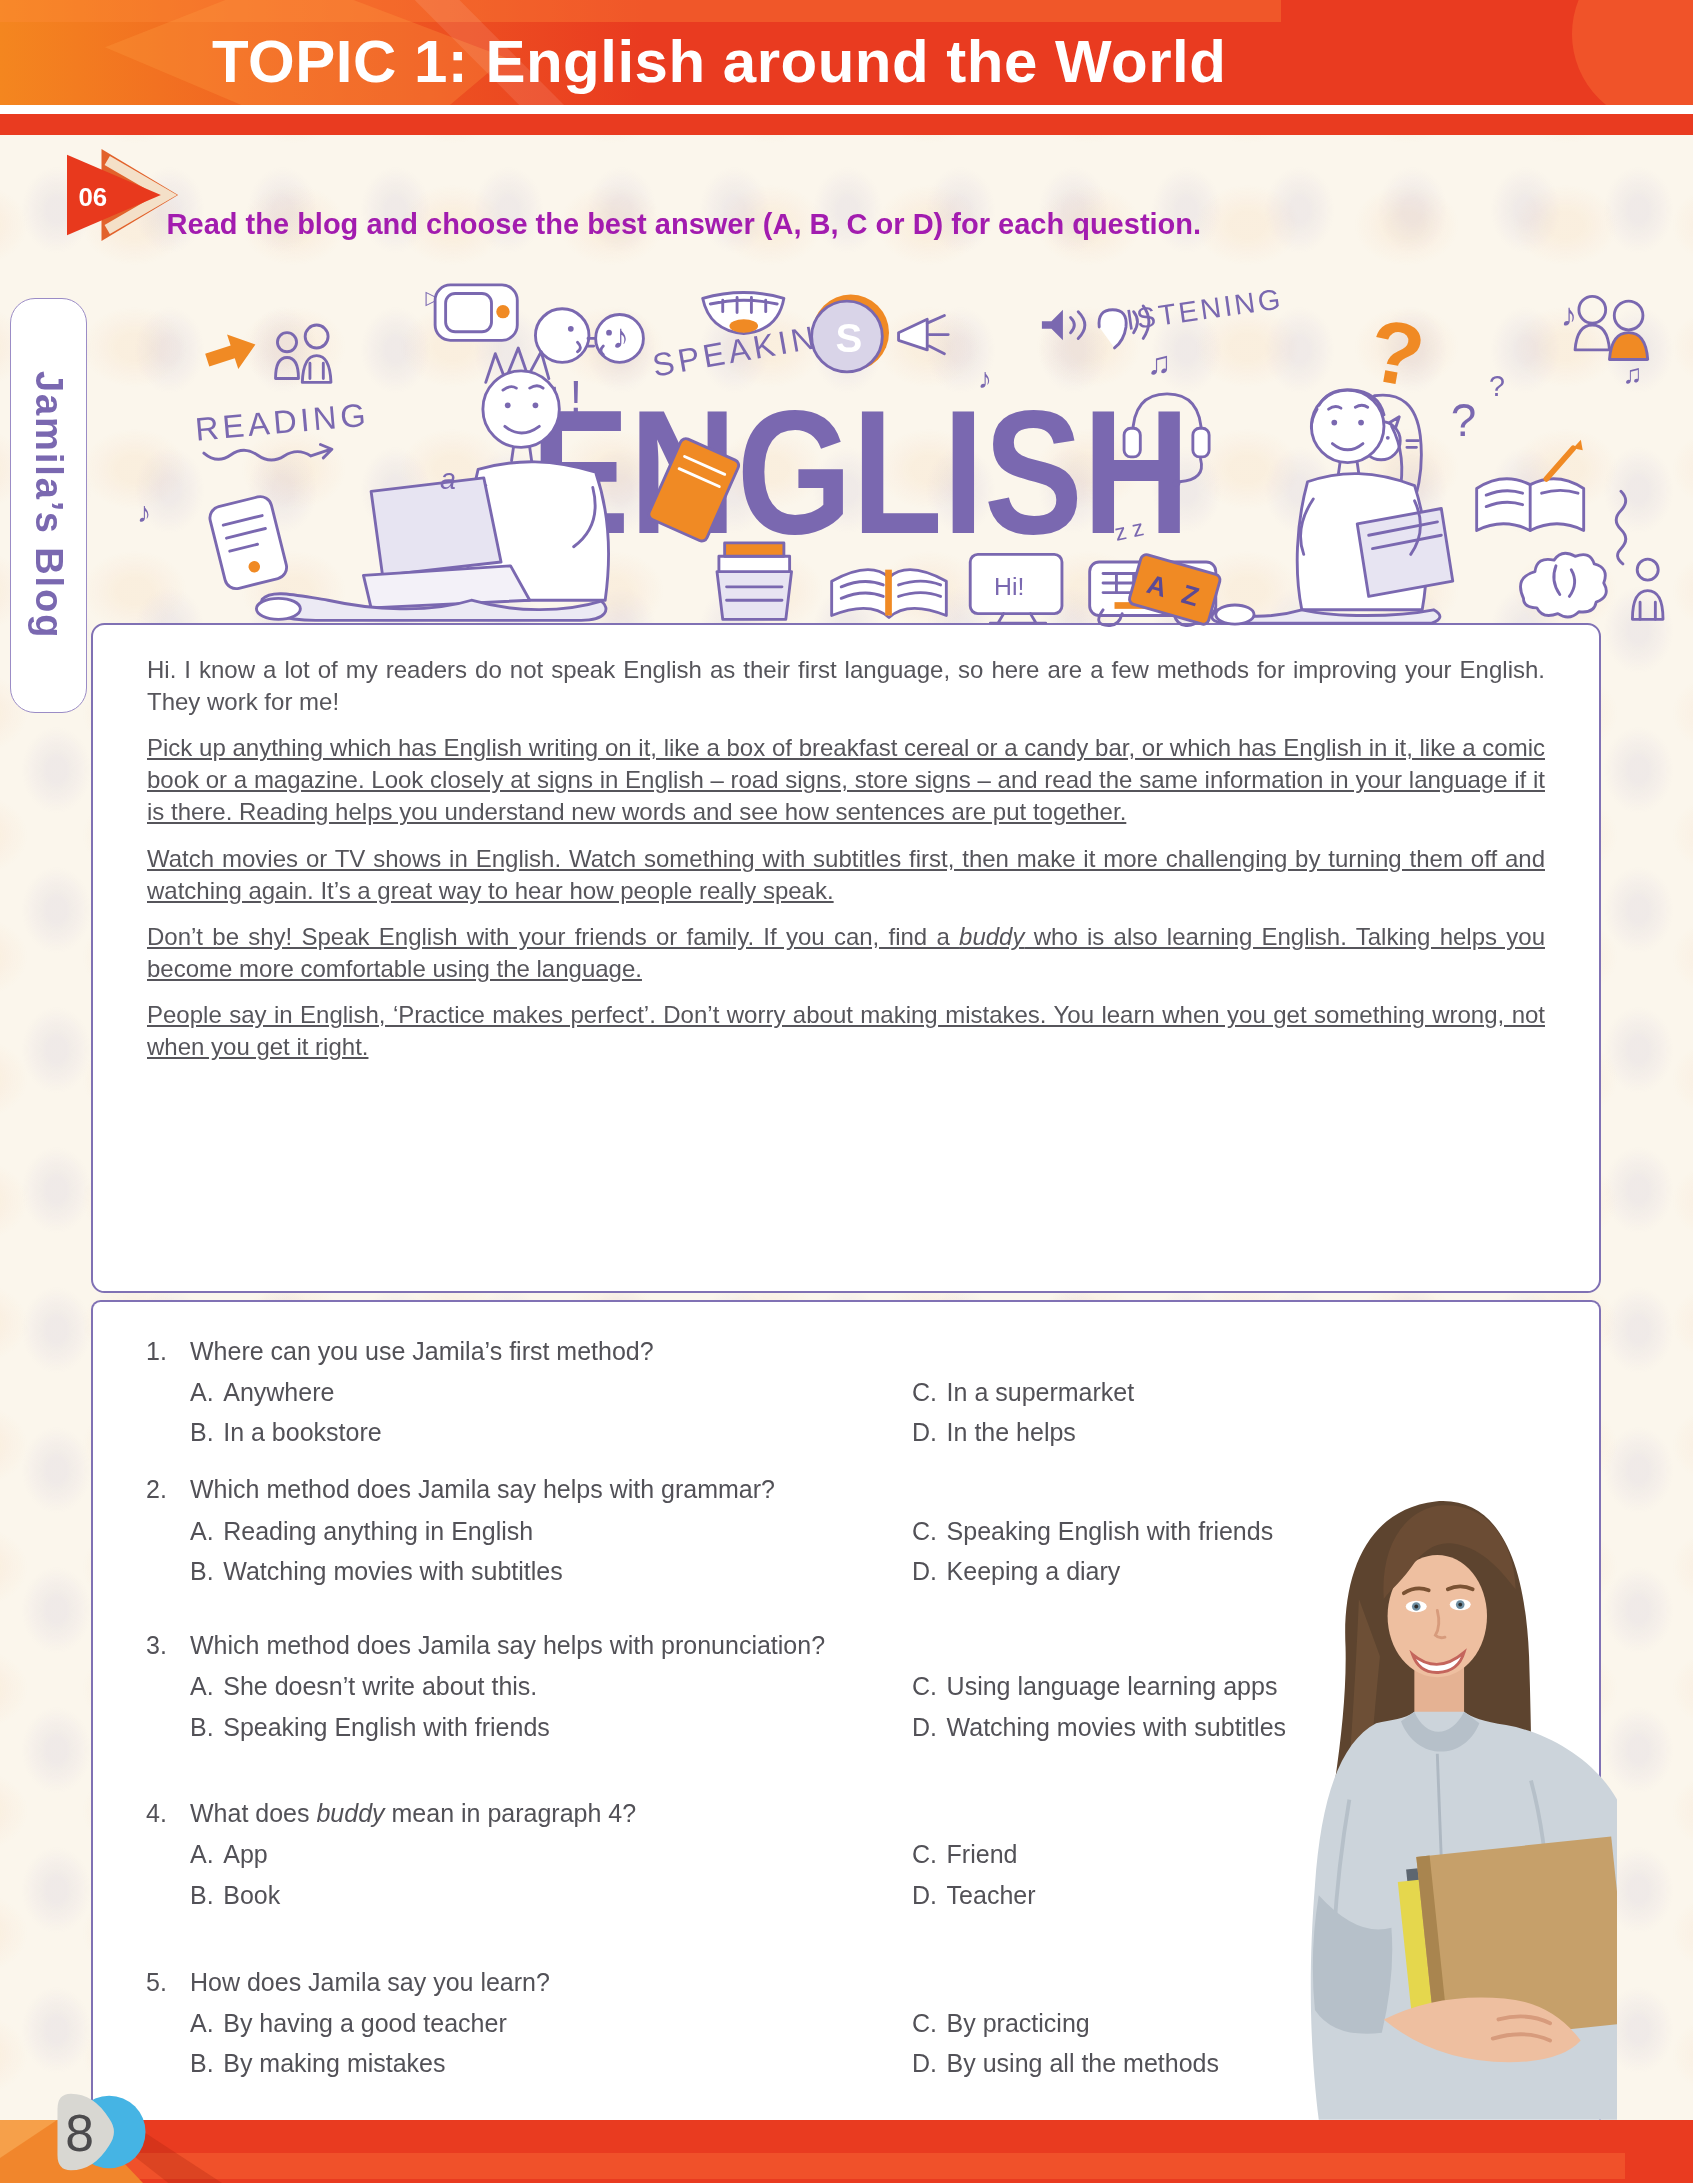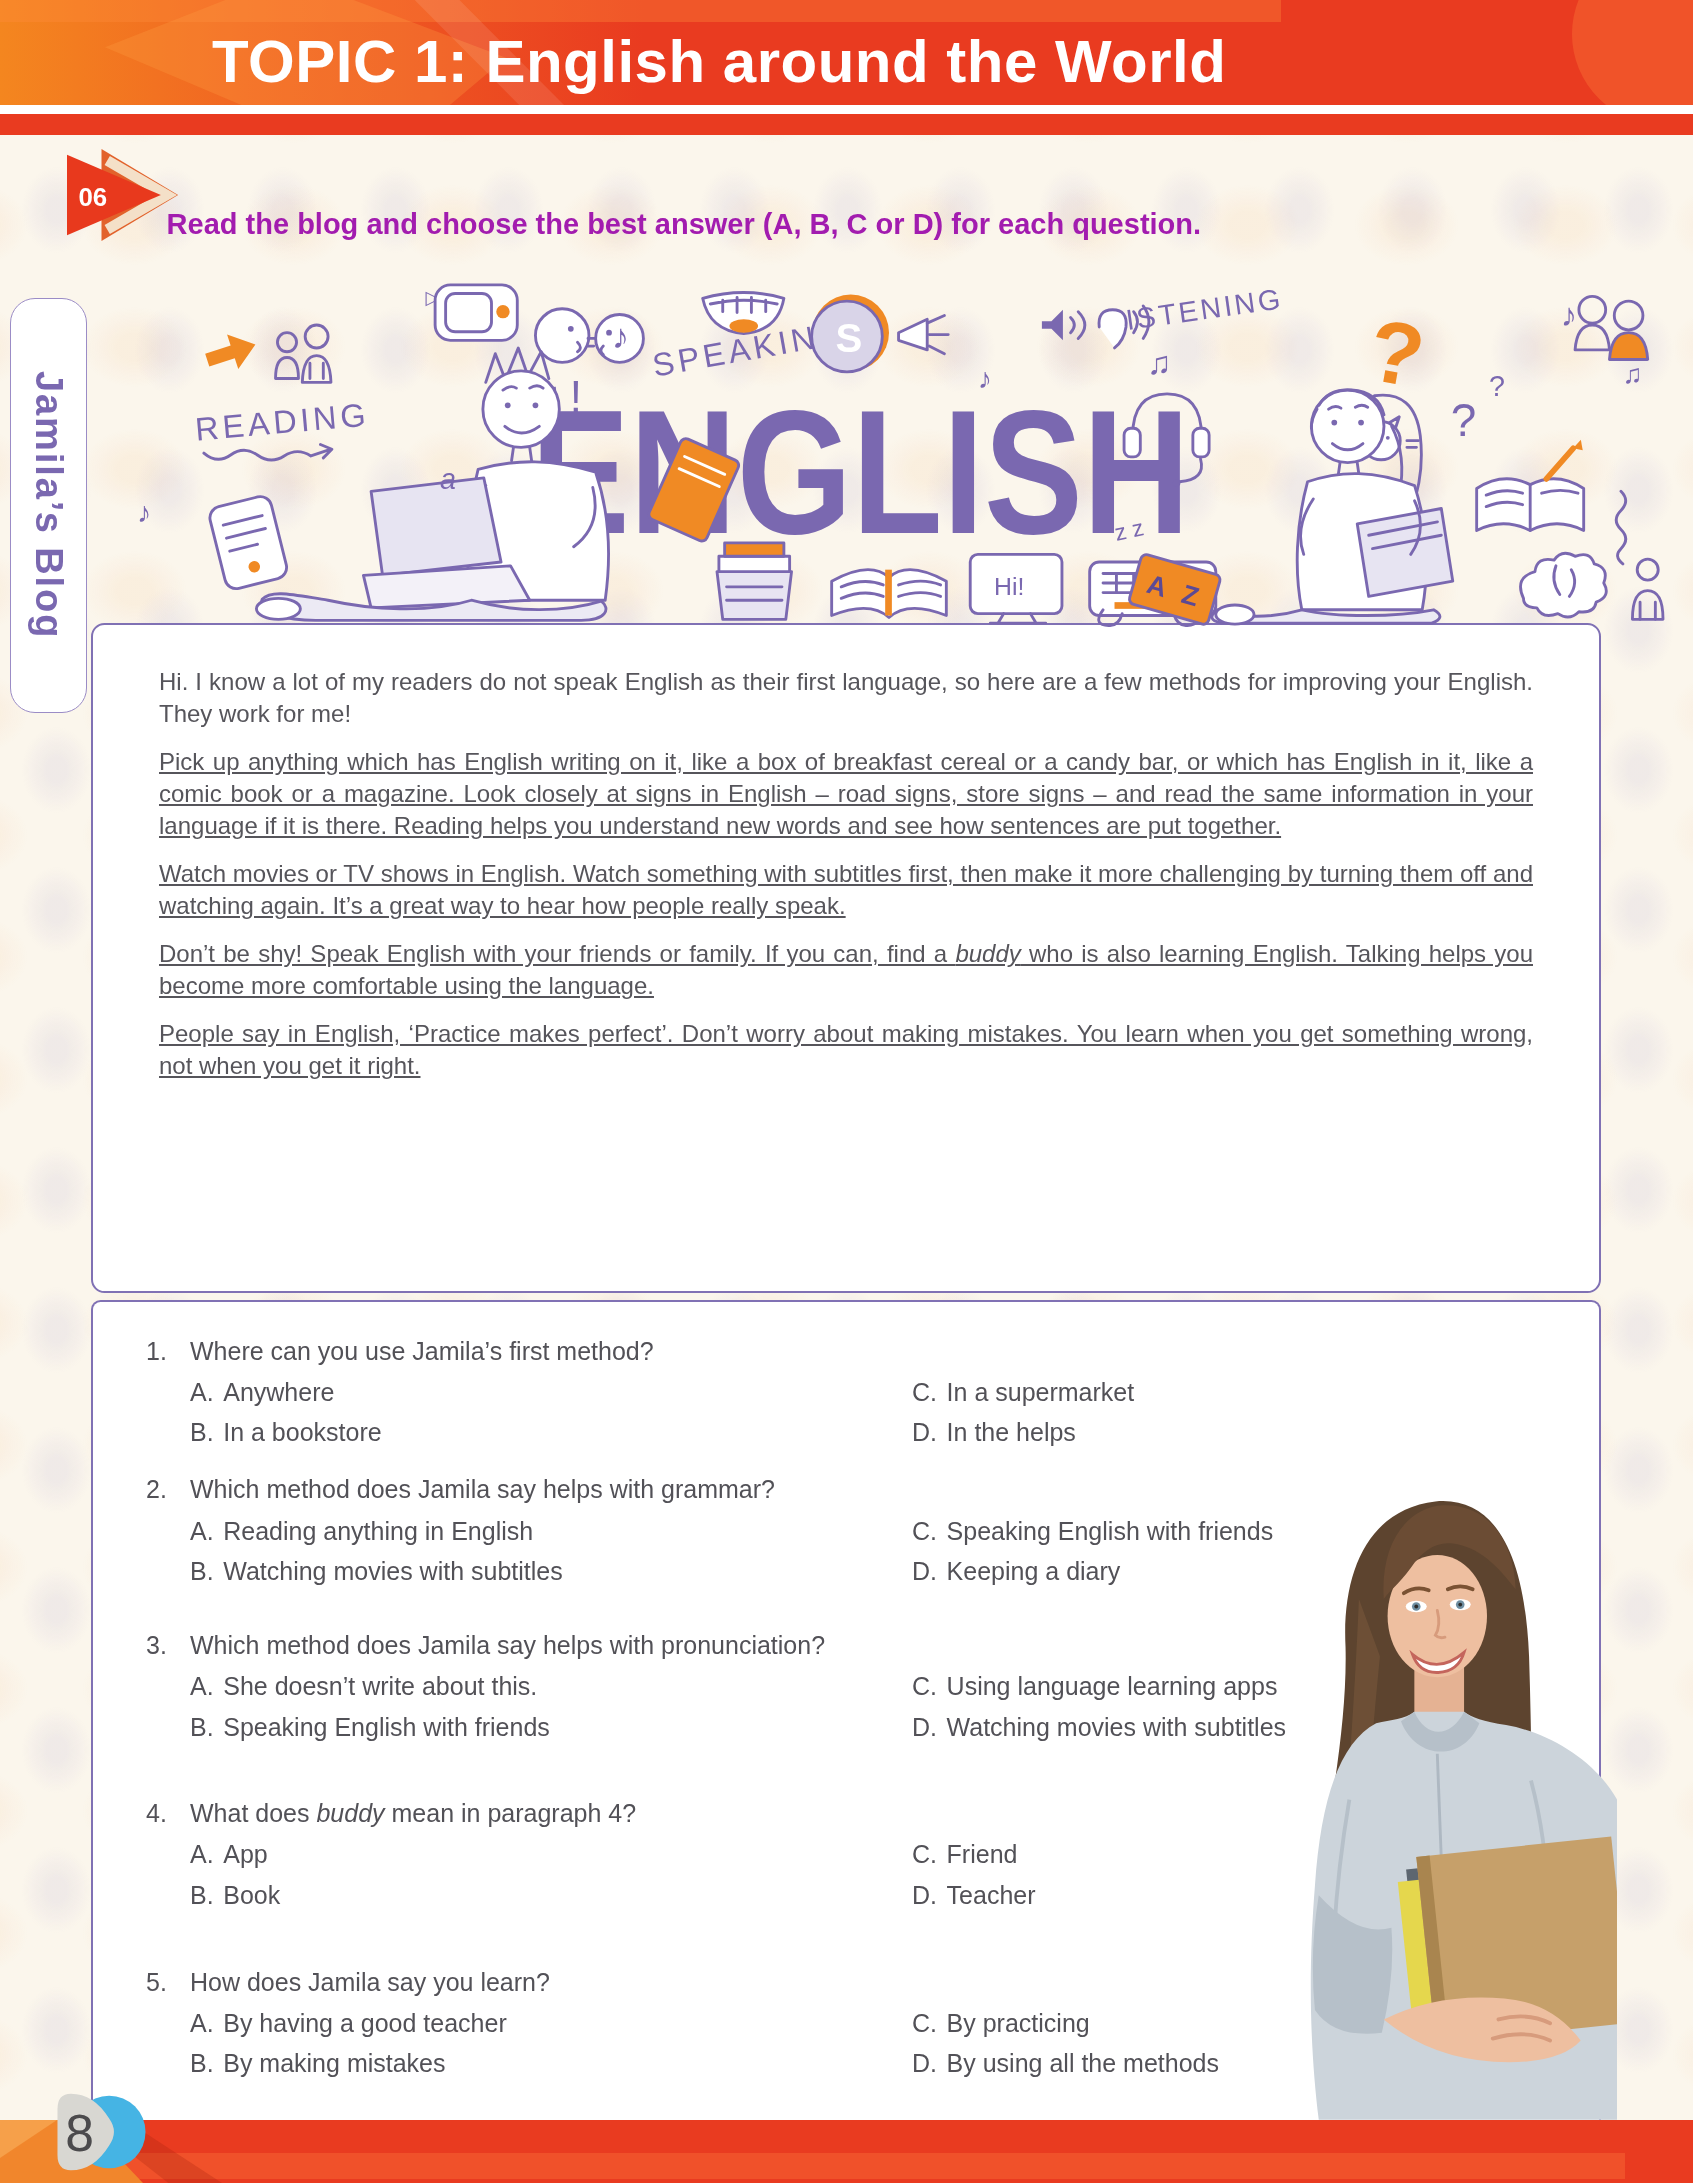--- a/index.html
+++ b/index.html
@@ -40,21 +40,21 @@
     border:1.9px solid #9b8cc6;border-radius:25px;z-index:4;display:flex;align-items:center;justify-content:center;}
   .blog-tab span{writing-mode:vertical-rl;font-size:38px;font-weight:bold;color:#7a68b0;letter-spacing:1.9px;white-space:nowrap;}
 
   
   .banner{position:absolute;left:84px;top:283px;width:1610px;height:344px;z-index:3;}
 
   
   .blog-box{position:absolute;left:91px;top:623px;width:1510px;height:670px;background:#ffffff;
     border:2.9px solid #8071b4;border-radius:13.4px;box-sizing:border-box;z-index:2;
     padding:25px 50px 0 50px;}
-  .blog-box p{margin:16px;padding:0;font-size:24px;line-height:32px;color:#56555b;text-align:justify;}
+  .blog-box p{margin:4px;padding:0;font-size:24px;line-height:32px;color:#56555b;text-align:justify;}
   .blog-box p + p{margin-top:14.3px;text-decoration:underline;}
   .blog-box .em{font-style:italic;}
 
   
   .questions-box{position:absolute;left:91px;top:1300px;width:1510px;height:820px;background:#ffffff;
     border:2.9px solid #8071b4;border-bottom:none;border-radius:9.6px 9.6px 0 0;box-sizing:border-box;z-index:2;
     padding:3.8px 38px 0 53px;font-size:25px;color:#525157;}
   .q-block{margin-top:25px;}
   .q-block.m1{margin-top:29px;} .q-block.m2{margin-top:25px;} .q-block.m3{margin-top:42px;}
   .q-block.m4{margin-top:54px;} .q-block.m5{margin-top:55px;}

